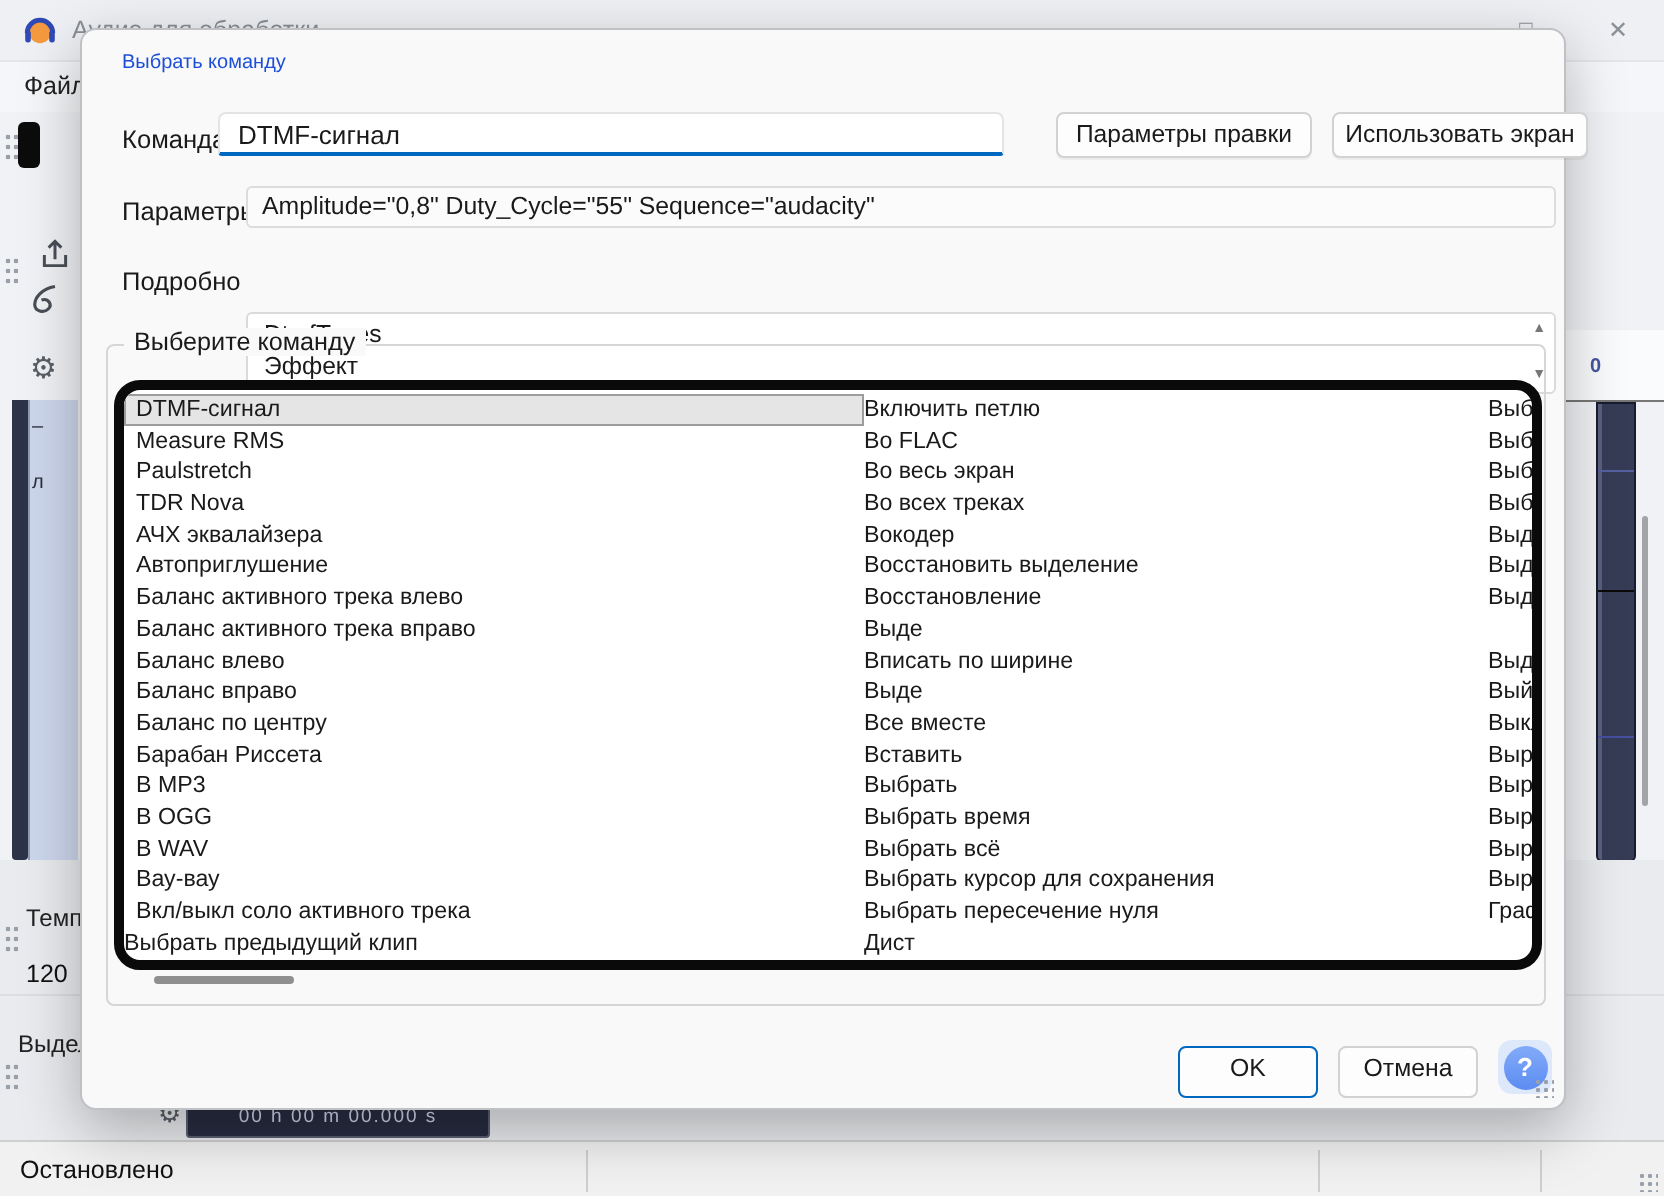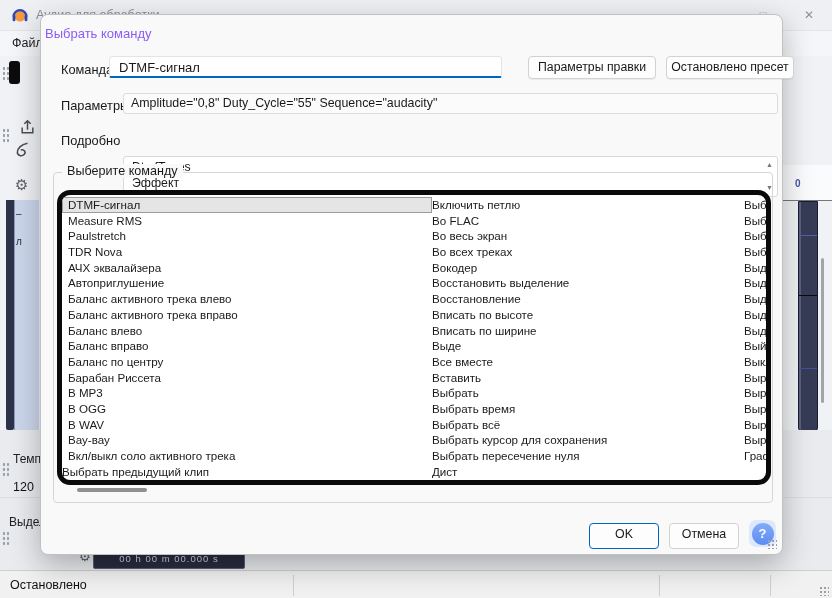--- a/index.html
+++ b/index.html
@@ -53,21 +53,21 @@
 
   [data-name="status-bar"]{position:absolute;left:0;top:570px;width:832px;height:28px;background:#f1f1f1;border-top:1px solid #cfcfcf;}
   [data-name="status-text"]{position:absolute;left:10px;top:7px;font-size:12.5px;color:#111;}
   .statdiv{position:absolute;top:4px;width:1px;height:21px;background:#cfcfcf;}
   .cornergrip{position:absolute;width:10px;height:10px;
     background-image:radial-gradient(circle,#9aa0ab 1px,transparent 1.2px);background-size:4px 4px;}
 
   
   [data-name="select-command-dialog"]{position:absolute;left:40px;top:14px;width:741px;height:539px;background:#f9f9f9;
     border:1px solid #bfc1c4;border-radius:8px;box-shadow:0 10px 30px rgba(0,0,0,.28);}
-  [data-name="dialog-title"]{position:absolute;left:4px;top:11px;font-size:13px;color:#8b5cf6;}
+  [data-name="dialog-title"]{position:absolute;left:20px;top:11px;font-size:10px;color:#1d4ed8;}
 
   [data-name="command-label"]{position:absolute;left:20px;top:47px;font-size:12.8px;}
   [data-name="command-input"]{position:absolute;left:68px;top:41px;width:393px;height:22px;background:#fff;
     border:1px solid #e4e4e4;border-bottom:2px solid #0067c0;border-radius:4px 4px 2px 2px;
     font-size:13px;line-height:21px;padding-left:9px;box-sizing:border-box;}
   .dlgbtn{position:absolute;top:41px;height:23px;background:#fdfdfd;border:1px solid #d2d2d2;border-radius:4px;
     font-size:12.3px;text-align:center;line-height:21px;box-sizing:border-box;box-shadow:0 1px 0 rgba(0,0,0,.05);margin-left:15px;}
   [data-name="edit-parameters-button"]{left:472px;width:128px;}
   [data-name="use-preset-button"]{left:610px;width:128px;}
 
@@ -173,21 +173,21 @@
     <div class="statdiv" style="left:770px;" data-name="status-divider"></div>
     <div class="cornergrip" style="right:3px;bottom:3px;" data-name="window-resize-grip"></div>
   </div>
 
   <div data-name="select-command-dialog">
     <div data-name="dialog-title">Выбрать команду</div>
 
     <span data-name="command-label">Команда</span>
     <div data-name="command-input">DTMF-сигнал</div>
     <div class="dlgbtn" data-name="edit-parameters-button">Параметры правки</div>
-    <div class="dlgbtn" data-name="use-preset-button">Остановлено пресет</div>
+    <div class="dlgbtn" data-name="use-preset-button">Использовать экран</div>
 
     <span data-name="parameters-label">Параметры</span>
     <div data-name="parameters-field">Amplitude="0,8" Duty_Cycle="55" Sequence="audacity"</div>
 
     <span data-name="details-label">Подробно</span>
     <div data-name="details-box">
       <div data-name="details-line">DtmfTones</div>
       <div data-name="details-line">Эффект</div>
       <div class="spin" data-name="details-scroll-up">▲</div>
       <div class="spin" data-name="details-scroll-down">▼</div>
@@ -229,21 +229,20 @@
             <span class="c2" data-name="command-cell">Восстановить выделение</span>
             <span class="c3" data-name="command-cell">Выде</span>
           </div>
           <div class="lrow" data-name="command-row">
             <span class="c1" data-name="command-cell">Баланс активного трека влево</span>
             <span class="c2" data-name="command-cell">Восстановление</span>
             <span class="c3" data-name="command-cell">Выде</span>
           </div>
           <div class="lrow" data-name="command-row">
             <span class="c1" data-name="command-cell">Баланс активного трека вправо</span>
-            <span class="c2" data-name="command-cell">Вписать по высоте</span>
             <span class="c3" data-name="command-cell">Выде</span>
           </div>
           <div class="lrow" data-name="command-row">
             <span class="c1" data-name="command-cell">Баланс влево</span>
             <span class="c2" data-name="command-cell">Вписать по ширине</span>
             <span class="c3" data-name="command-cell">Выде</span>
           </div>
           <div class="lrow" data-name="command-row">
             <span class="c1" data-name="command-cell">Баланс вправо</span>
             <span class="c2" data-name="command-cell">Выде</span>

